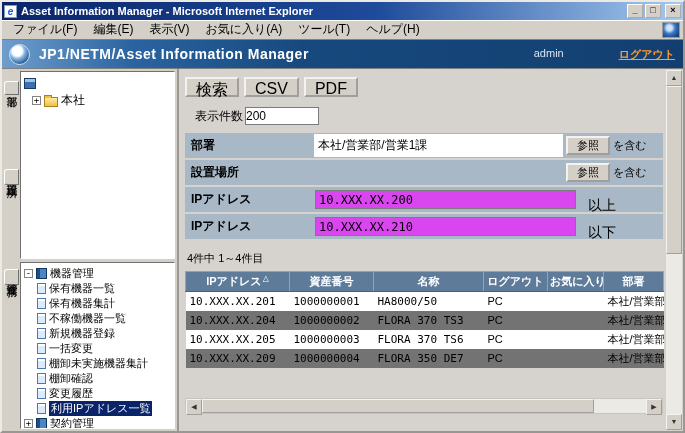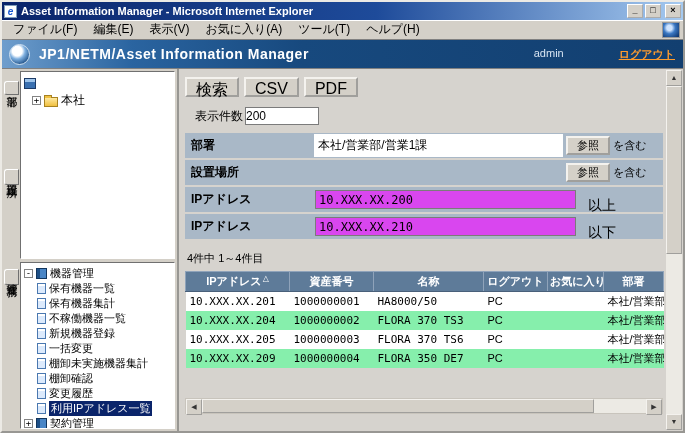--- a/index.html
+++ b/index.html
@@ -67,21 +67,21 @@
   .fsuffix { width:50px; flex:none; font-size:11px; }
   .ip-input { width:261px; height:19px; flex:none; margin-left:2px; border:1px solid #7b7b7b; background:#d946ef; padding:0 3px; font-size:12px; font-family:"DejaVu Sans Mono",monospace; }
   .fsuffix2 { font-size:14px; margin-left:12px;margin-top:13px; }
   .summary { font-size:11px; margin:12px 0 5px 2px; }
 
   table.results { width:478px; border-collapse:collapse; table-layout:fixed; }
   table.results th { background:#5e7b99; color:#fff; font-size:11px; font-weight:bold; height:20px; border:1px solid #8fa3ba; border-bottom-color:#49607a; text-align:center; white-space:nowrap; overflow:hidden; padding:0 2px; cursor:default; }
   table.results td { font-size:11px; height:19px; padding:0 4px; white-space:nowrap; overflow:hidden; cursor:default; }
   td.mono { font-family:"DejaVu Sans Mono",monospace; }
   tr.odd { background:#fff; }
-  tr.even { background:#86efac; }
+  tr.even { background:#737373; }
   .col-ip{width:104px;} .col-asset{width:84px;} .col-name{width:110px;} .col-type{width:64px;} .col-user{width:56px;} .col-dept{width:60px;}
   .sort { font-size:8px; vertical-align:top; margin-left:1px; }
 
   
   .hscroll { width:478px; height:16px; margin-top:30px; display:flex; background:#eceae4; border:1px solid #c8c4bc; }
   .sb-btn { width:16px; height:16px; flex:none; background:#d4d0c8; border:1px outset #f4f2ee; font-size:7px; line-height:13px; text-align:center; color:#333; cursor:default; }
   .sb-thumb-h { width:392px; flex:none; background:#d4d0c8; border:1px outset #f4f2ee; }
   .sb-fill { flex:1; }
   .vscroll { position:absolute; top:1px; right:1px; bottom:1px; width:16px; display:flex; flex-direction:column; background:#eceae4; }
   .sb-thumb-v { height:168px; flex:none; background:#d4d0c8; border:1px outset #f4f2ee; }

